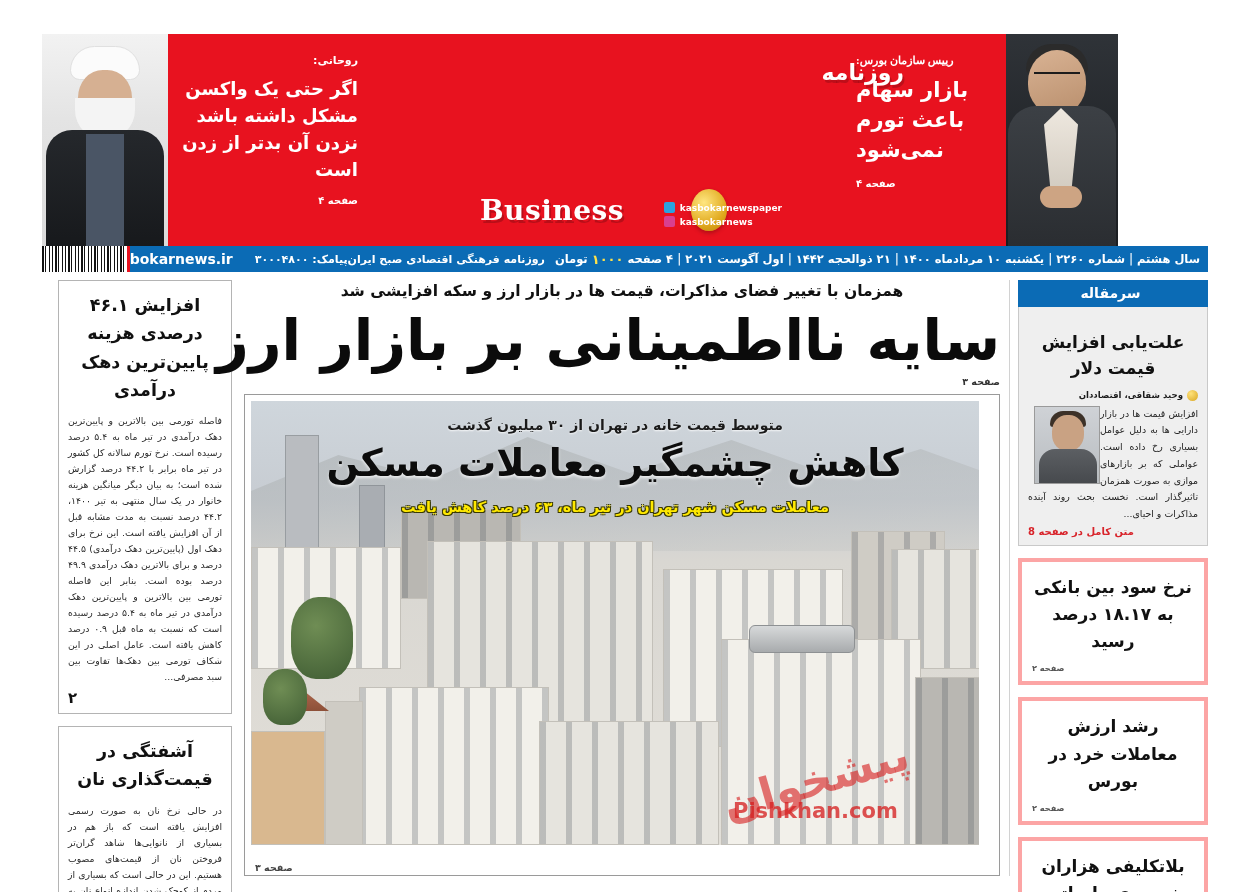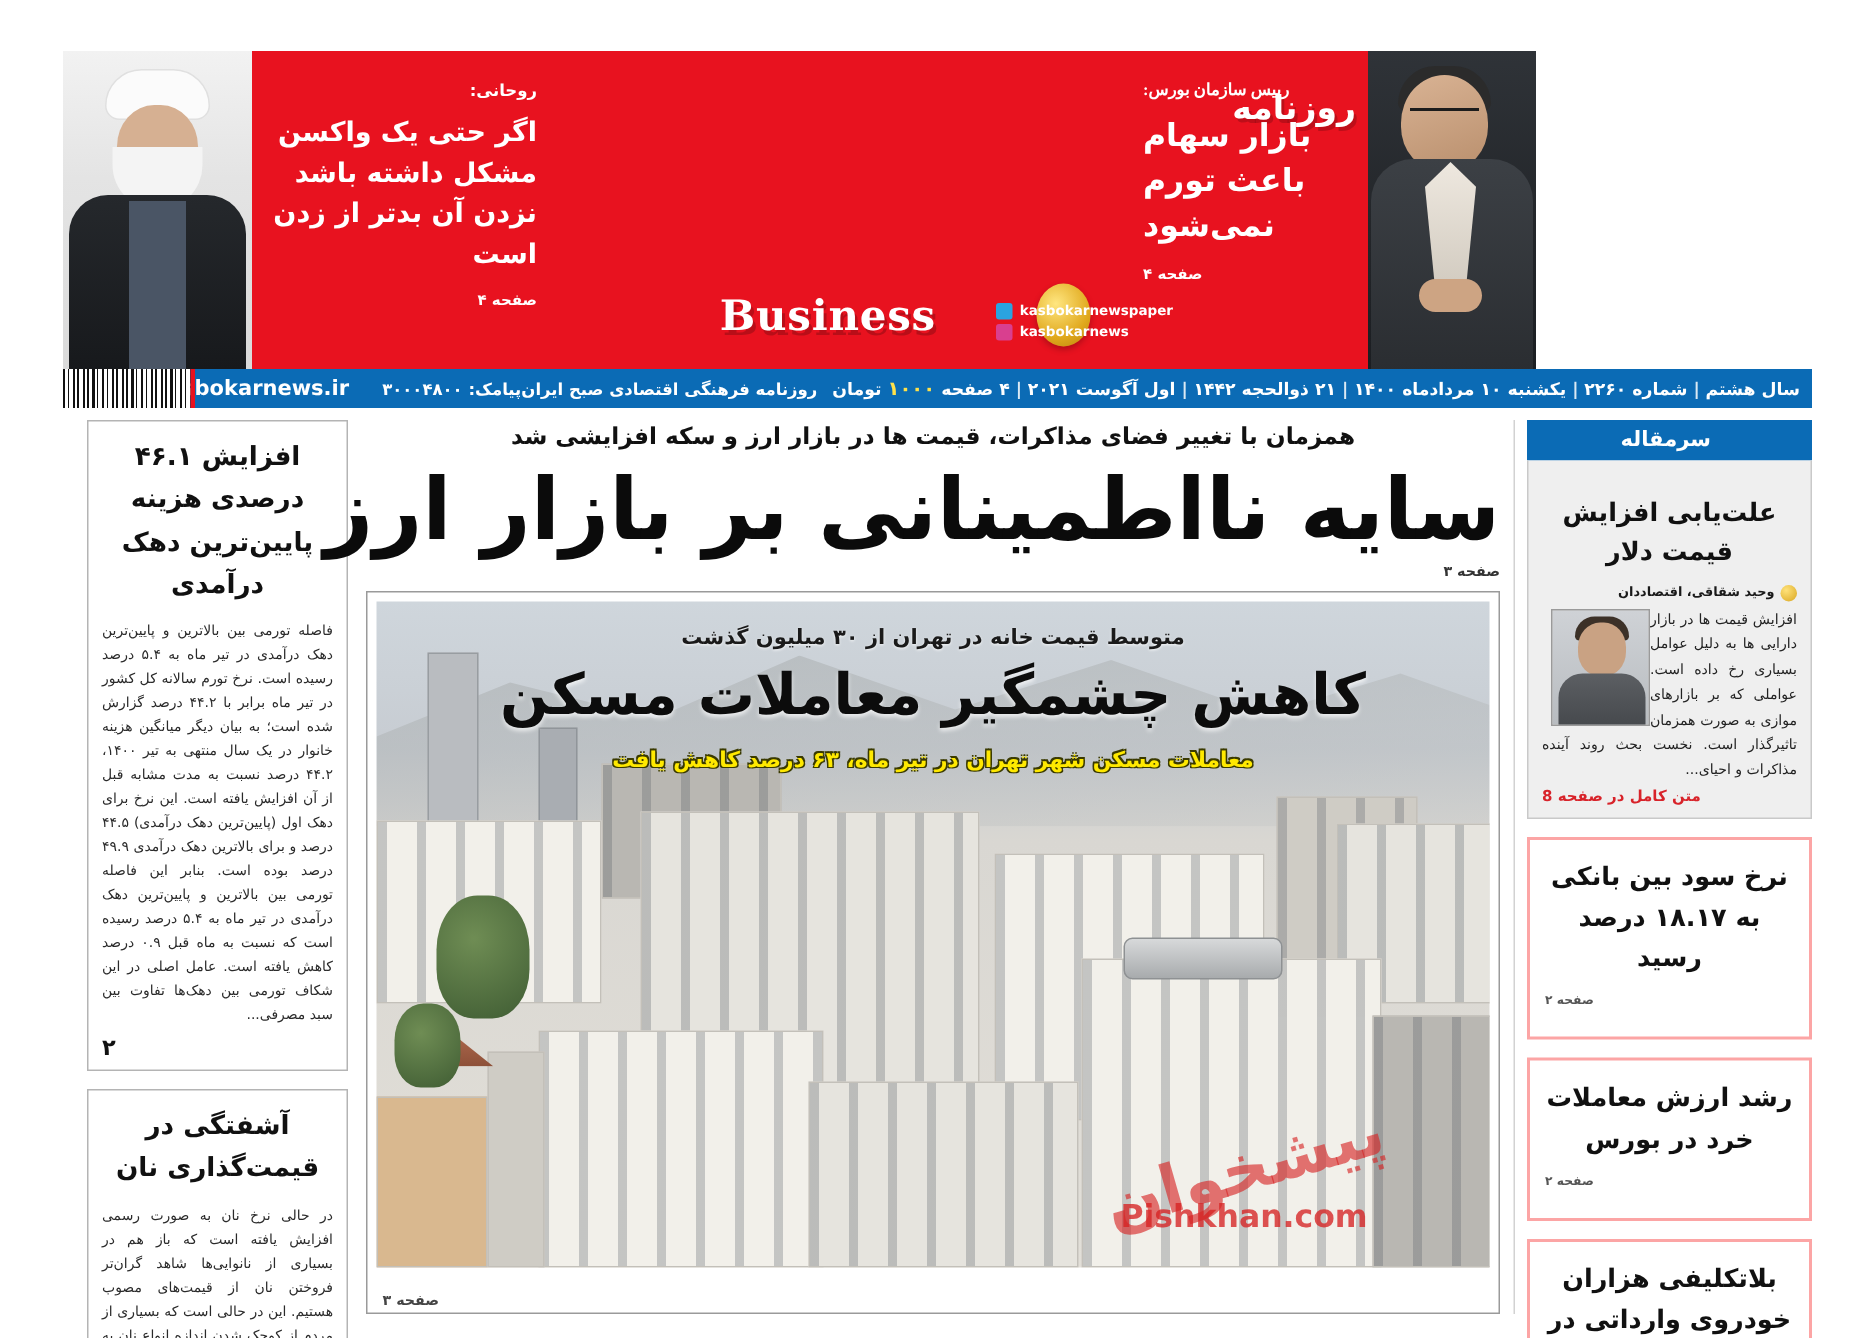--- a/index.html
+++ b/index.html
@@ -14,21 +14,21 @@
     width: 1250px; height: 892px;
     margin: 0 auto;
     background: #ffffff;
     overflow: hidden;
   }
 
   
   .masthead {
     position: absolute;
     left: 42px; top: 34px;
-    width: 982px; height: 212px;
+    width: 1076px; height: 212px;
     background: #e8121f;
     overflow: hidden;
     padding-left: 12px;
   }
   .mast-left-photo {
     position: absolute; right: 0; top: 0;
     width: 112px; height: 212px;
     background:
       linear-gradient(180deg, #2f3338 0%, #23262a 55%, #1b1e22 100%);
   }
@@ -281,21 +281,21 @@
   .headline-pg {
     position: absolute; right: 0; top: 96px;
     font-size: 9.5px; font-weight: bold; color: #333;
   }
 
   .photo-frame {
     position: absolute; left: 0; top: 114px;
     width: 756px; height: 482px;
     border: 1px solid #9a9a9a;
     background: #fff;
-    padding: 6px 6px 16px 6px;
+    padding: 6px 20px 16px 6px;
   }
   .photo {
     position: relative;
     width: 100%; height: 444px;
     overflow: hidden;
     background: linear-gradient(180deg,
       #cfd6dc 0%, #c7ccd2 22%, #d9d7d2 36%, #e2dfd8 100%);
   }
   
   .ph-mtn {
@@ -453,23 +453,23 @@
     font-size: 9.4px; color: #222; line-height: 1.78;
     text-align: justify; direction: rtl;
   }
   .edit-more {
     clear: both;
     font-size: 10px; font-weight: bold; color: #d8232a;
     text-align: left; margin-top: 3px;
   }
 
   .side-box {
-    border: 2px solid #fca5a5;
+    border: 4px solid #fca5a5;
     background: #ffffff;
-    padding: 12px 10px 20px 10px;
+    padding: 12px 10px 8px 10px;
     margin-bottom: 12px;
     position: relative;
   }
   .side-box .sttl {
     font-size: 17px; font-weight: bold; color: #111;
     text-align: center; line-height: 1.6;
     letter-spacing: -0.4px;
   }
   .side-box .spg {
     font-size: 8.2px; font-weight: bold; color: #555;

